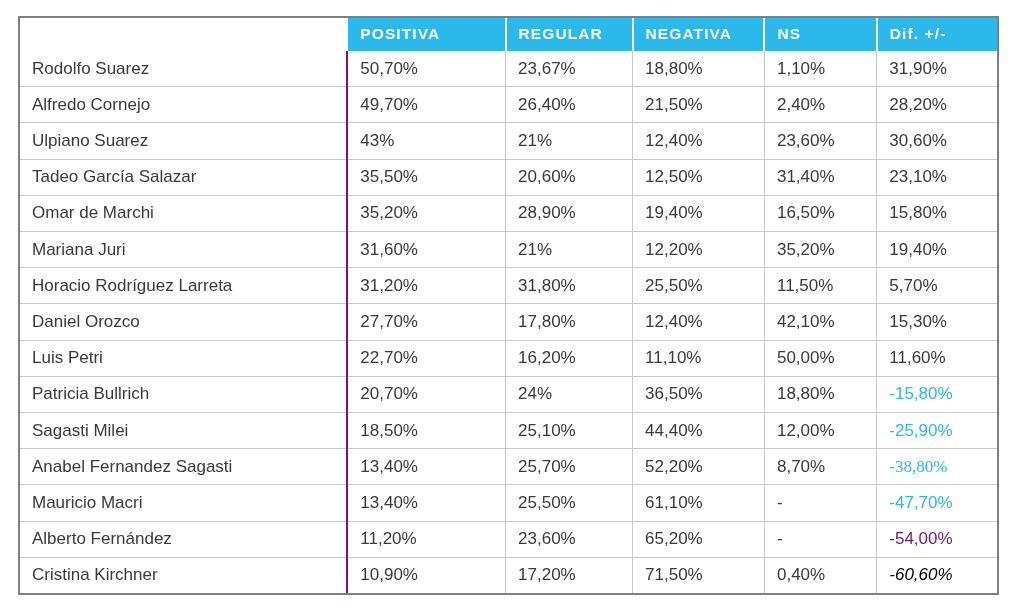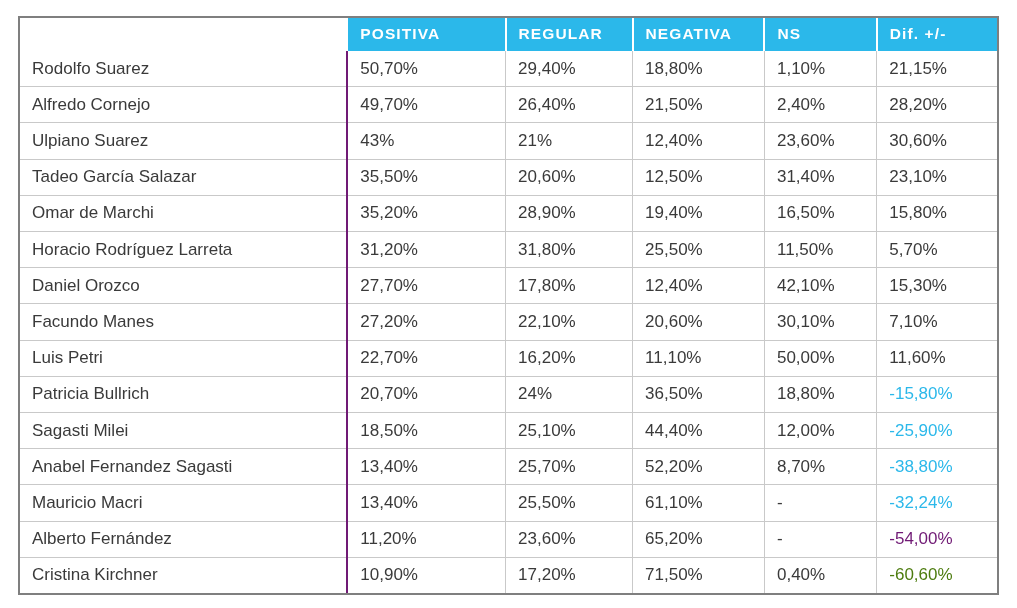--- a/index.html
+++ b/index.html
@@ -110,24 +110,24 @@
           <th>REGULAR</th>
           <th>NEGATIVA</th>
           <th>NS</th>
           <th>Dif. +/-</th>
         </tr>
       </thead>
       <tbody id="table-body">
           <tr>
             <td class="name">Rodolfo Suarez</td>
             <td>50,70%</td>
-            <td>29,40%</td>
+            <td>23,67%</td>
             <td>18,80%</td>
             <td>1,10%</td>
-            <td>21,15%</td>
+            <td>31,90%</td>
           </tr>
           <tr>
             <td class="name">Alfredo Cornejo</td>
             <td>49,70%</td>
             <td>26,40%</td>
             <td>21,50%</td>
             <td>2,40%</td>
             <td>28,20%</td>
           </tr>
           <tr>
@@ -148,44 +148,44 @@
           </tr>
           <tr>
             <td class="name">Omar de Marchi</td>
             <td>35,20%</td>
             <td>28,90%</td>
             <td>19,40%</td>
             <td>16,50%</td>
             <td>15,80%</td>
           </tr>
           <tr>
+            <td class="name">Mariana Juri</td>
+            <td>31,60%</td>
+            <td>21%</td>
+            <td>12,20%</td>
+            <td>35,20%</td>
+            <td>19,40%</td>
+          </tr>
+          <tr>
             <td class="name">Horacio Rodríguez Larreta</td>
             <td>31,20%</td>
             <td>31,80%</td>
             <td>25,50%</td>
             <td>11,50%</td>
             <td>5,70%</td>
           </tr>
           <tr>
             <td class="name">Daniel Orozco</td>
             <td>27,70%</td>
             <td>17,80%</td>
             <td>12,40%</td>
             <td>42,10%</td>
             <td>15,30%</td>
           </tr>
           <tr>
-            <td class="name">Facundo Manes</td>
-            <td>27,20%</td>
-            <td>22,10%</td>
-            <td>20,60%</td>
-            <td>30,10%</td>
-            <td>7,10%</td>
-          </tr>
-          <tr>
             <td class="name">Luis Petri</td>
             <td>22,70%</td>
             <td>16,20%</td>
             <td>11,10%</td>
             <td>50,00%</td>
             <td>11,60%</td>
           </tr>
           <tr>
             <td class="name">Patricia Bullrich</td>
             <td>20,70%</td>
@@ -201,42 +201,42 @@
             <td>44,40%</td>
             <td>12,00%</td>
             <td class="neg-dif" style="color: rgb(43, 184, 234);">-25,90%</td>
           </tr>
           <tr>
             <td class="name">Anabel Fernandez Sagasti</td>
             <td>13,40%</td>
             <td>25,70%</td>
             <td>52,20%</td>
             <td>8,70%</td>
-            <td class="neg-dif" style="color: rgb(43, 184, 234);">-38,80%</td>
+            <td class="neg-dif" style="color: rgb(43, 184, 234); font-family: Liberation Serif, serif;">-38,80%</td>
           </tr>
           <tr>
             <td class="name">Mauricio Macri</td>
             <td>13,40%</td>
             <td>25,50%</td>
             <td>61,10%</td>
             <td>-</td>
-            <td class="neg-dif" style="color: rgb(43, 184, 234);">-32,24%</td>
+            <td class="neg-dif" style="color: rgb(43, 184, 234);">-47,70%</td>
           </tr>
           <tr>
             <td class="name">Alberto Fernández</td>
             <td>11,20%</td>
             <td>23,60%</td>
             <td>65,20%</td>
             <td>-</td>
             <td class="neg-dif" style="color: #701a75;">-54,00%</td>
           </tr>
           <tr>
             <td class="name">Cristina Kirchner</td>
             <td>10,90%</td>
             <td>17,20%</td>
             <td>71,50%</td>
             <td>0,40%</td>
-            <td class="neg-dif" style="color: #4d7c0f;">-60,60%</td>
+            <td class="neg-dif" style="color: #000000; font-style: italic;">-60,60%</td>
           </tr>
         </tbody>
     </table>
   </div>
 </div>
 
 </body></html>

